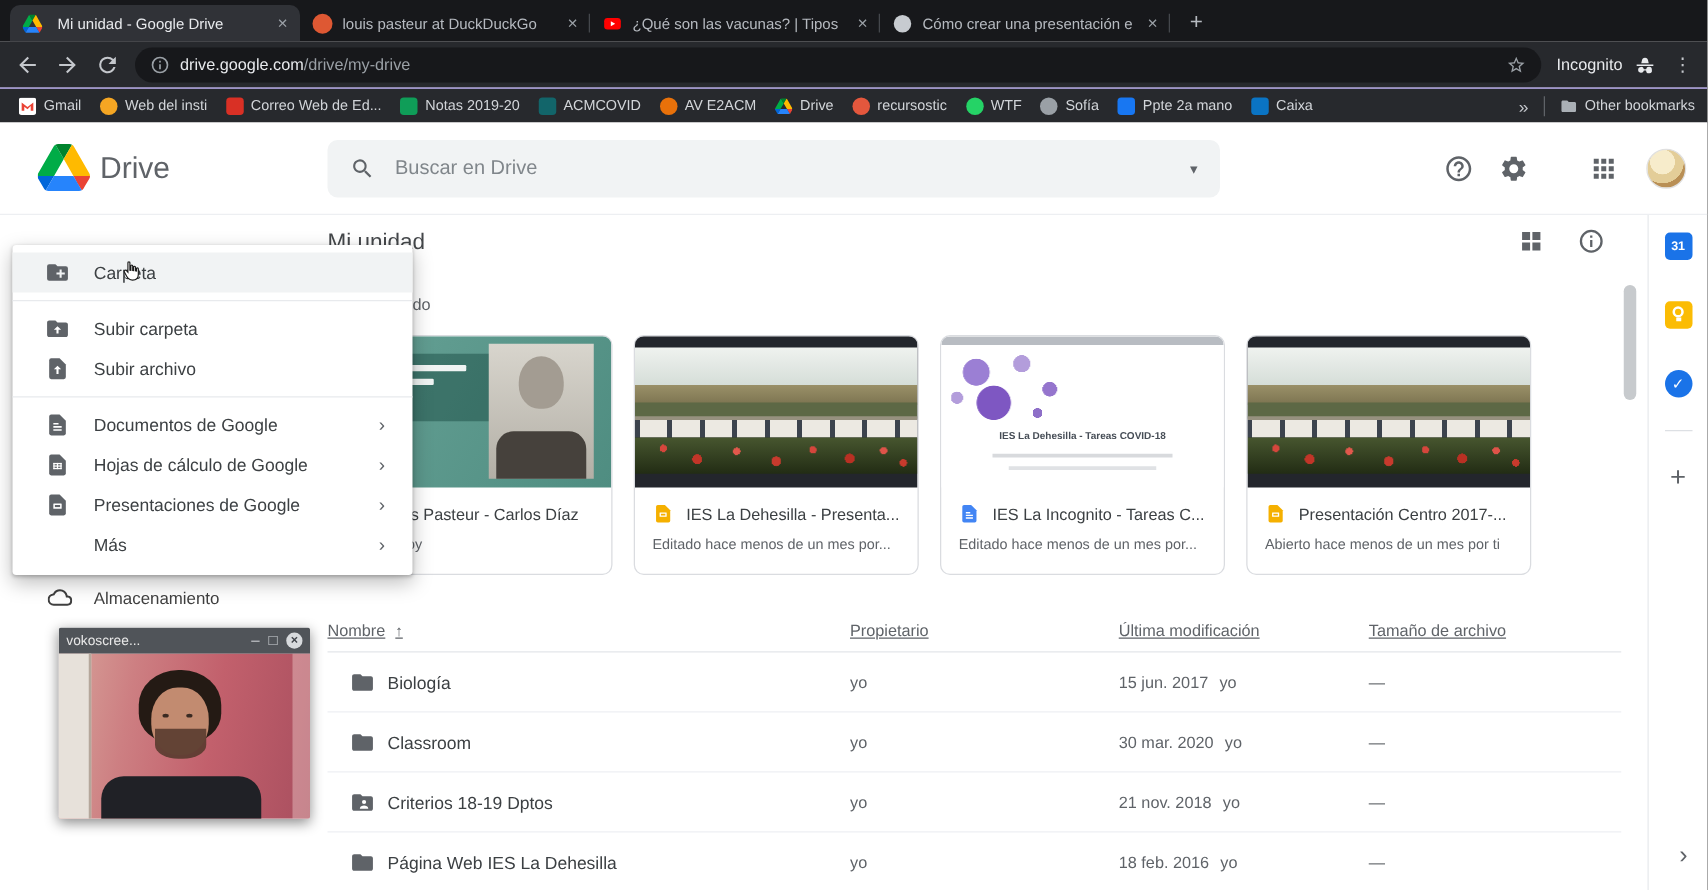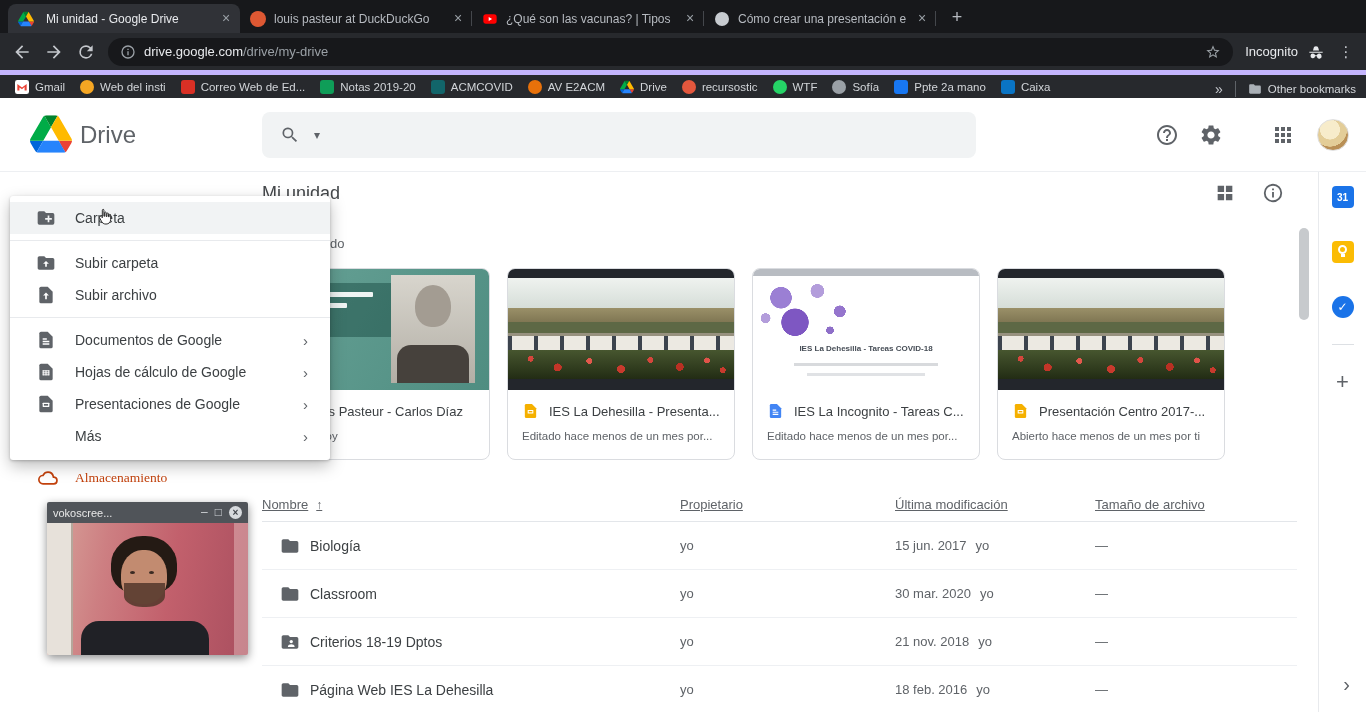--- a/index.html
+++ b/index.html
@@ -26,21 +26,21 @@
   .toolbar{position:absolute;left:0;top:33px;width:100%;height:37px;background:#27292d;display:flex;align-items:center;}
   .tbtn{color:#c4c7cc;margin-left:12px;flex:none;}
   .omnibox{flex:1;height:28px;margin:12px 12px;background:#17181b;border-radius:14px;display:flex;align-items:center;
            padding:0 12px;gap:8px;min-width:0;}
   .url{flex:1;font-size:13px;color:#e8eaed;white-space:nowrap;overflow:hidden;}
   .url .path{color:#9aa0a6;}
   .incog{display:flex;align-items:center;gap:8px;color:#e8eaed;font-size:13px;margin-right:10px;flex:none;}
   .dots{width:20px;text-align:center;font-size:15px;color:#c4c7cc;margin-right:10px;flex:none;}
 
   .bookbar{position:absolute;left:0;top:70px;width:100%;height:28px;background:#27292d;display:flex;align-items:center;
-           font-size:11.5px;color:#d2d5d9;border-top:5px solid #c4b5fd;}
+           font-size:11.5px;color:#d2d5d9;border-top:1px solid #c4b5fd;}
   .bm{display:flex;align-items:center;gap:6px;margin-left:15px;white-space:nowrap;}
   .bi{width:14px;height:14px;border-radius:3px;flex:none;}
   .bi.round{border-radius:50%;}
   .bm-right{position:absolute;right:10px;top:0;height:28px;display:flex;align-items:center;gap:12px;}
   .bm-sep{width:1px;height:16px;background:#5f6368;}
 
   
   .dheader{position:absolute;left:0;top:98px;width:100%;height:74px;background:#fff;border-bottom:1px solid #edeff2;}
   .dlogo{position:absolute;left:30px;top:115px;width:42px;height:38px;}
   .dname{position:absolute;left:80px;top:121px;font-size:24px;color:#5f6368;}
@@ -118,21 +118,21 @@
         border-bottom:1px solid #eef0f3;font-size:13px;color:#5f6368;}
   .fhead{display:grid;grid-template-columns:418px 215px 200px 1fr;align-items:center;height:34px;
          border-bottom:1px solid #e3e6ea;font-size:13px;color:#5f6368;text-decoration:underline;}
   .hname{display:flex;align-items:center;gap:8px;}
   .sort{font-size:12px;}
   .fic{padding-left:18px;color:#5f6368;}
   .fname{font-size:14px;color:#3c4043;}
   .mby{margin-left:9px;}
 
   
-  .storage{position:absolute;left:38px;top:468px;display:flex;align-items:center;gap:17px;font-size:13.5px;color:#c2410c;font-family:Liberation Serif, serif;}
+  .storage{position:absolute;left:38px;top:468px;display:flex;align-items:center;gap:17px;font-size:13.5px;color:#404040;}
 
   
   .rail{position:absolute;right:0;top:172px;bottom:0;width:48px;background:#fff;border-left:1px solid #e8eaed;
         display:flex;flex-direction:column;align-items:center;padding-top:14px;}
   .rico{width:22px;height:22px;flex:none;}
   .ico-cal{background:#1a73e8;border-radius:4px;color:#fff;font-size:10px;font-weight:700;
            display:flex;align-items:center;justify-content:center;margin-bottom:33px;}
   .ico-keep{background:#fbbc04;border-radius:4px;margin-bottom:33px;}
   .keep-bulb{width:9px;height:9px;border:2px solid #fff;border-radius:50%;margin:4px auto 0;}
   .keep-stem{width:4px;height:3px;background:#fff;margin:0 auto;}
@@ -423,20 +423,21 @@
         <use href="#sym-drive"></use>
       </svg>
     </div>
   <div class="dname">Drive</div>
   <div class="searchbar">
     <span style="color:#5f6368">
         <svg class="i20">
           <use href="#sym-search"></use>
         </svg>
       </span>
+    <input placeholder="Buscar en Drive" style="">
     <span class="search-caret">▾</span>
   </div>
   <span class="hico" style="left:1155px">
       <svg class="i24">
         <use href="#sym-help"></use>
       </svg>
     </span>
   <span class="hico" style="left:1199px">
       <svg class="i24">
         <use href="#sym-gear"></use>

